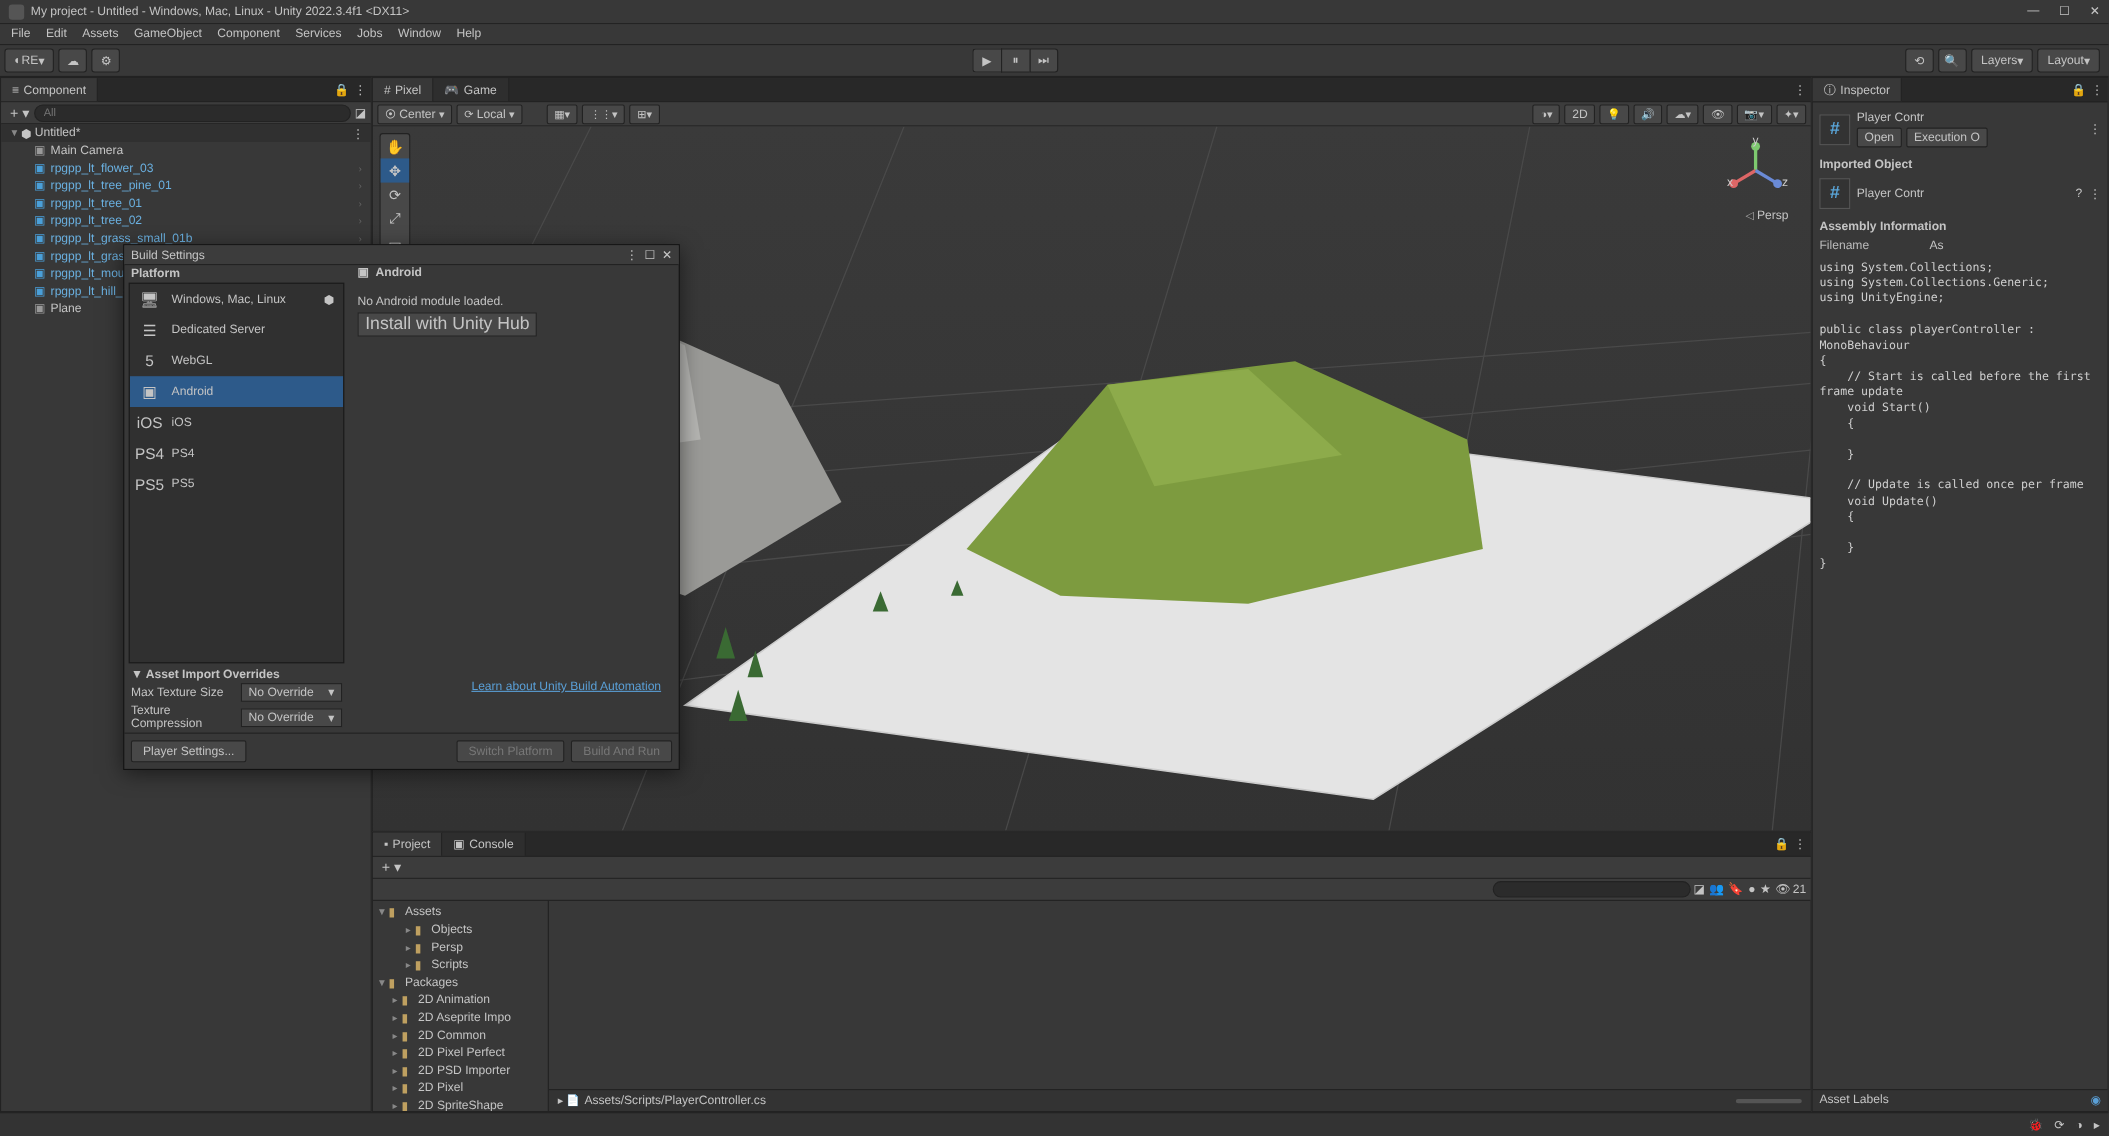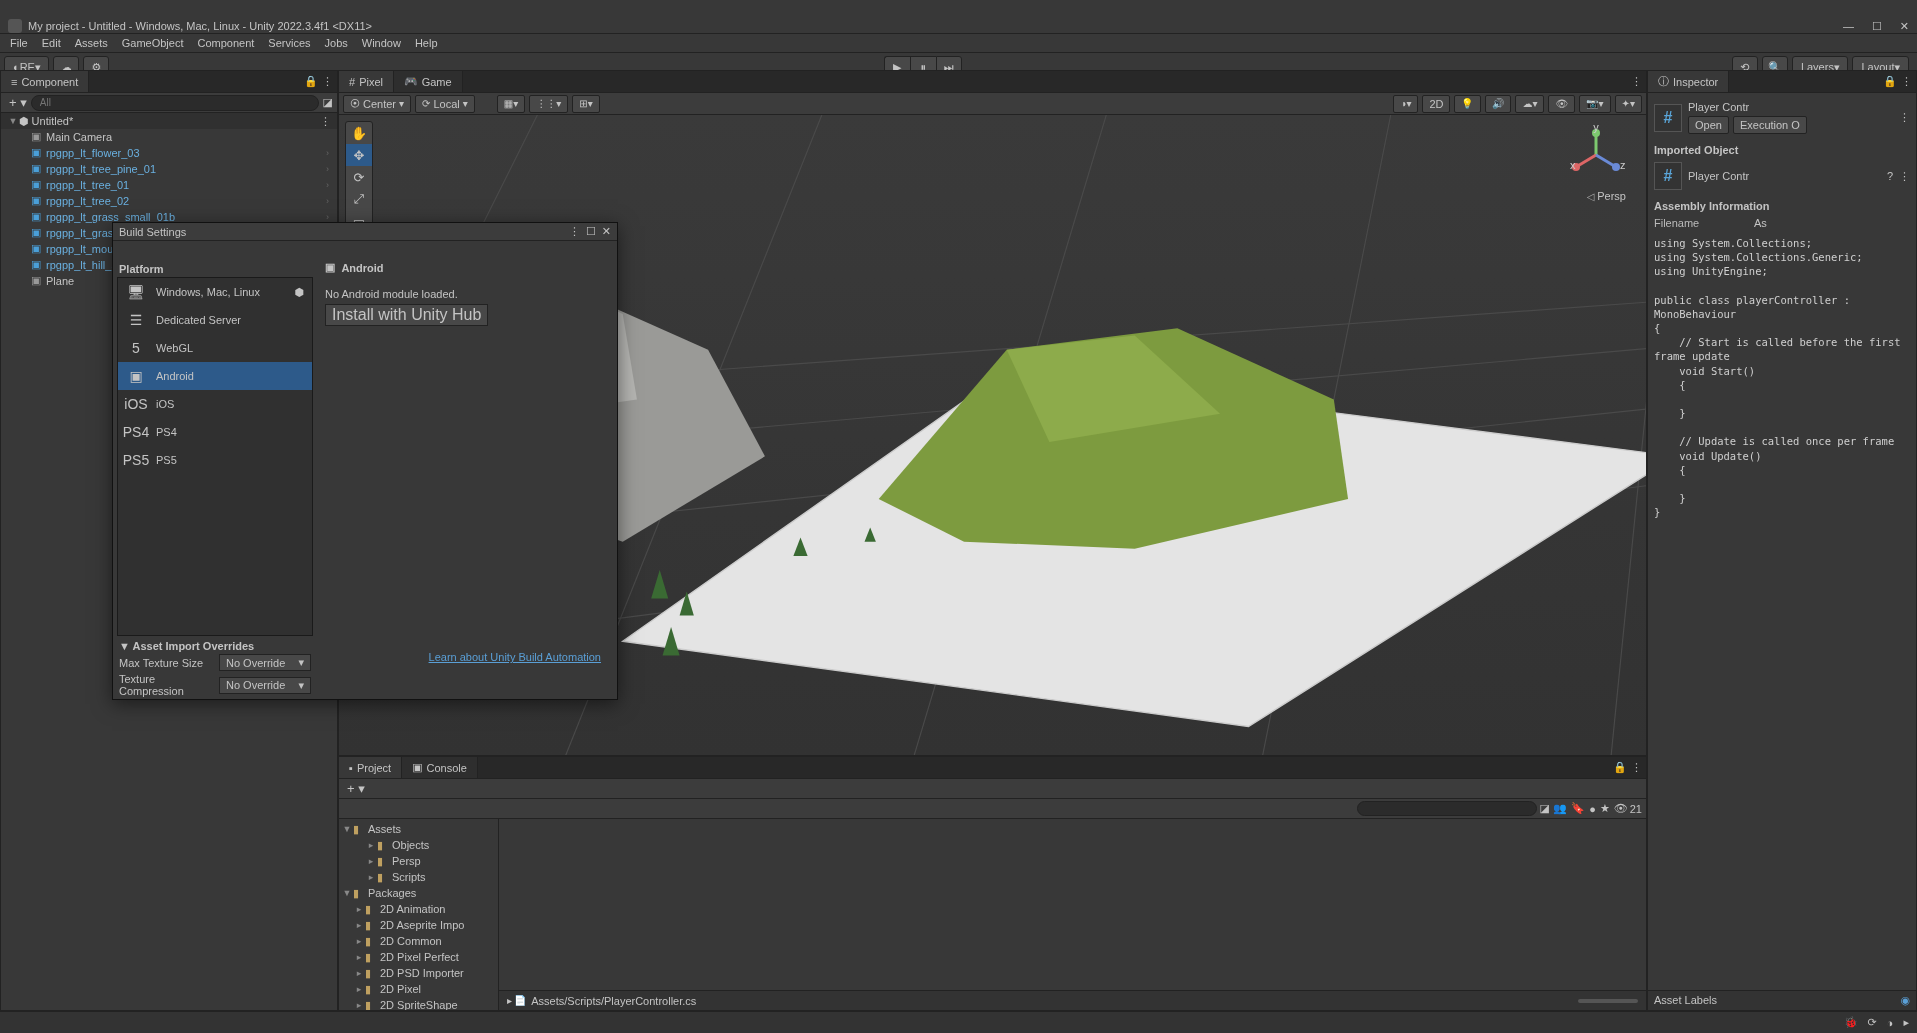--- a/index.html
+++ b/index.html
@@ -1,19 +1,19 @@
 <!DOCTYPE html>
 <html><head>
 <meta charset="utf-8">
 <style>
 * { margin:0; padding:0; box-sizing:border-box; font-family:"Segoe UI",Arial,sans-serif; font-size:11px; color:#c4c4c4; user-select:none; }
 body { background:#383838; width:1917px; height:1033px; overflow:hidden; position:relative; }
 
 
-.titlebar { height:34px; background:#383838; display:flex; align-items:flex-end; padding:0 8px; justify-content:space-between; border-bottom:1px solid #222; }
+.titlebar { height:22px; background:#383838; display:flex; align-items:center; padding:0 8px; justify-content:space-between; border-bottom:1px solid #222; }
 .titlebar .left { display:flex; align-items:center; gap:6px; }
 .titlebar .icon { width:14px; height:14px; background:#555; border-radius:3px; }
 .winbtns { display:flex; gap:18px; }
 .winbtns span { cursor:default; }
 
 
 .menubar { height:18px; background:#383838; display:flex; align-items:center; padding:0 4px; gap:2px; }
 .menubar span { padding:2px 6px; cursor:default; }
 
 
@@ -90,21 +90,21 @@
 .code-block { font-family:Consolas,monospace; font-size:10.5px; white-space:pre-wrap; line-height:1.35; padding:4px 2px; color:#cfcfcf; }
 .asset-labels { position:absolute; bottom:0; left:0; right:0; height:20px; border-top:1px solid #222; background:#333; padding:3px 6px; }
 
 
 .build-window { position:absolute; left:112px; top:222px; width:506px; height:478px; background:#383838; border:1px solid #111; box-shadow:0 4px 18px rgba(0,0,0,.5); display:flex; flex-direction:column; z-index:50; }
 .build-title { height:18px; background:#3c3c3c; border-bottom:1px solid #222; display:flex; align-items:center; padding:0 6px; font-size:11px; }
 .build-title .wicons { margin-left:auto; display:flex; gap:6px; font-size:10px; }
 .scenes-box { margin:4px; background:#2b2b2b; border:1px solid #1a1a1a; height:110px; position:relative; }
 .scene-row { display:flex; align-items:center; padding:3px 6px; }
 .add-scenes-btn { position:absolute; right:6px; bottom:4px; background:#484848; border:1px solid #222; padding:2px 8px; border-radius:2px; }
-.platform-section { display:flex; flex:1; min-height:0; margin:20px 4px 0; gap:8px; }
+.platform-section { display:flex; flex:1; min-height:0; margin:0 4px 0; gap:8px; }
 .platform-list { width:196px; display:flex; flex-direction:column; }
 .plat-head { font-weight:bold; padding:2px; }
 .plat-scroll { flex:1; background:#303030; border:1px solid #1a1a1a; overflow-y:auto; }
 .plat-item { height:28px; display:flex; align-items:center; padding:0 8px; gap:10px; }
 .plat-item.sel { background:#2d5a8a; color:#fff; }
 .plat-item.dim { color:#666; }
 .plat-ic { width:20px; height:20px; display:flex; align-items:center; justify-content:center; font-size:14px; }
 .plat-right { flex:1; padding:0 4px; }
 .plat-info-title { font-weight:bold; display:flex; align-items:center; gap:6px; }
 .install-btn { display:inline-block; background:#484848; border:1px solid #222; padding:1px 6px; margin-top:4px; font-size:16px; }
@@ -551,20 +551,26 @@
     <div class="plat-right" style="position:relative">
       <div class="plat-info-title">
         <span>▣</span>
         <span>Android</span>
       </div>
       <div style="margin-top:14px">No Android module loaded.</div>
       <div class="install-btn">Install with Unity Hub</div>
       <a class="link">Learn about Unity Build Automation</a>
     </div>
   </div>
+  <div class="build-foot">
+    <div class="foot-btn">Player Settings...</div>
+    <div class="spacer"></div>
+    <div class="foot-btn dim">Switch Platform</div>
+    <div class="foot-btn dim">Build And Run</div>
+  </div>
 </div>
 
 <div class="statusbar">
   <span>🐞</span>
   <span>⟳</span>
   <span>◑</span>
   <span>▸</span>
 </div>
 
 </body></html>

